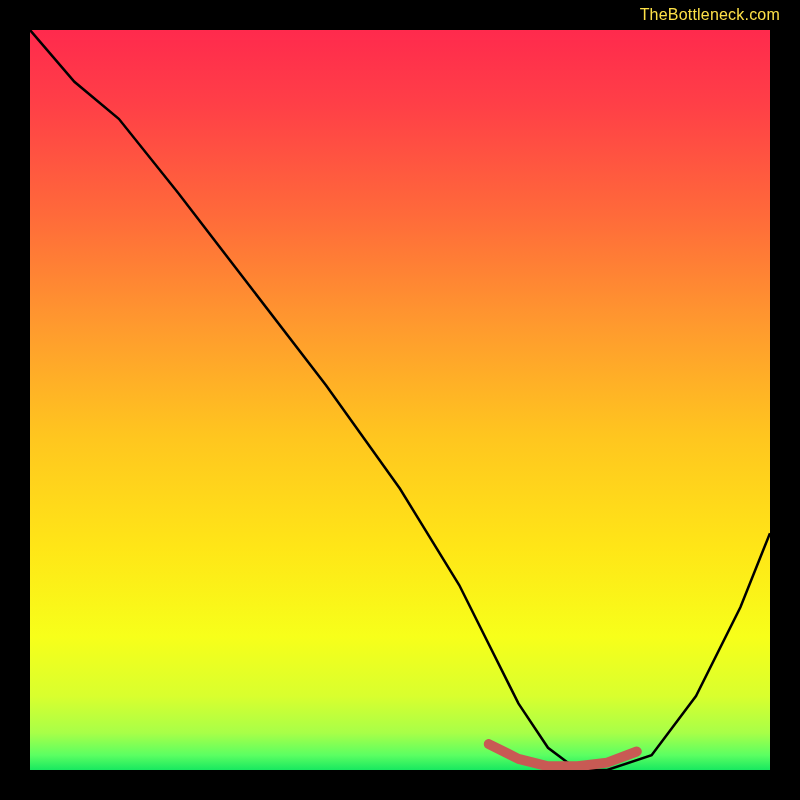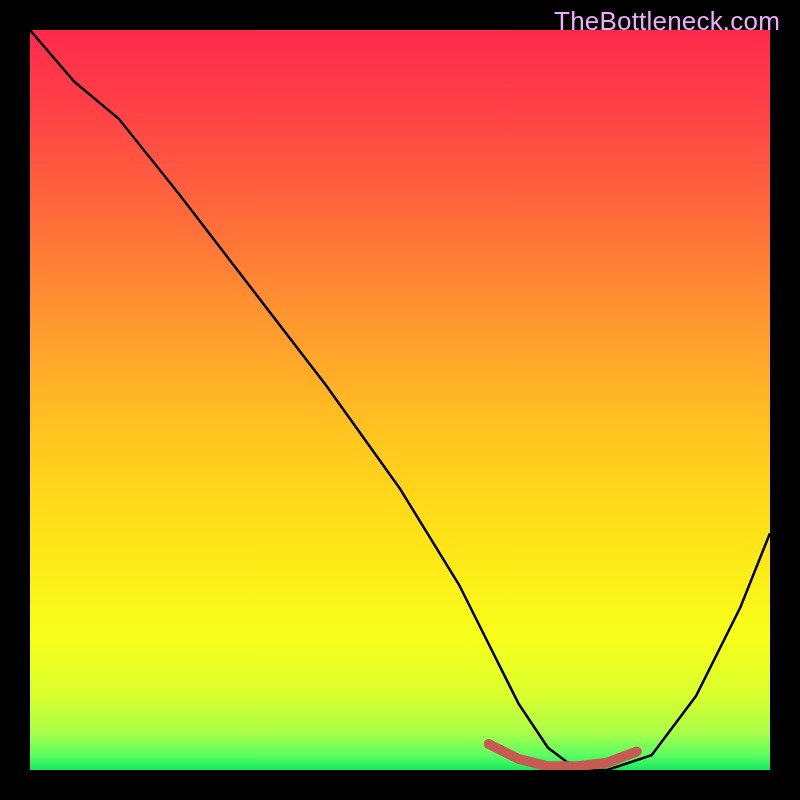--- a/index.html
+++ b/index.html
@@ -16,22 +16,22 @@
     left: 30px;
     top: 30px;
     width: 740px;
     height: 740px;
     background: #000;
   }
   .watermark {
     position: absolute;
     top: 6px;
     right: 20px;
-    color: #f0abfc;
-    font-size: 26px;
+    color: #fde047;
+    font-size: 16px;
     font-weight: 500;
     letter-spacing: 0.2px;
     z-index: 10;
   }
   svg {
     display: block;
   }
   .curve {
     fill: none;
     stroke: #000;

